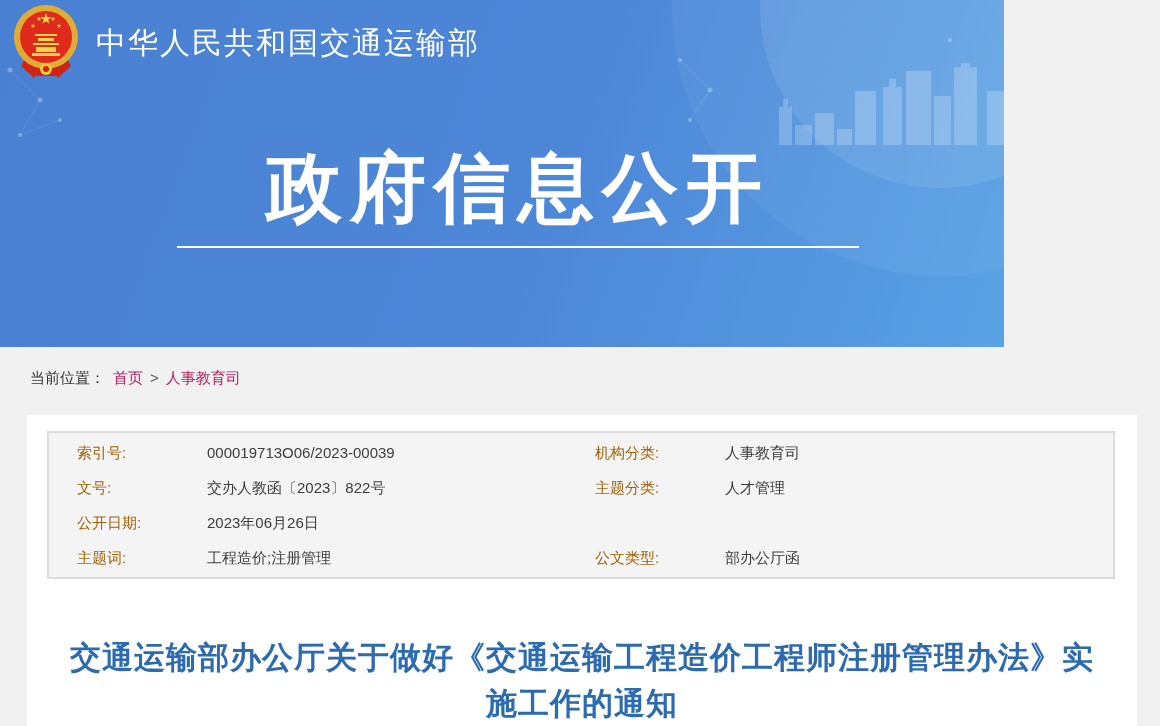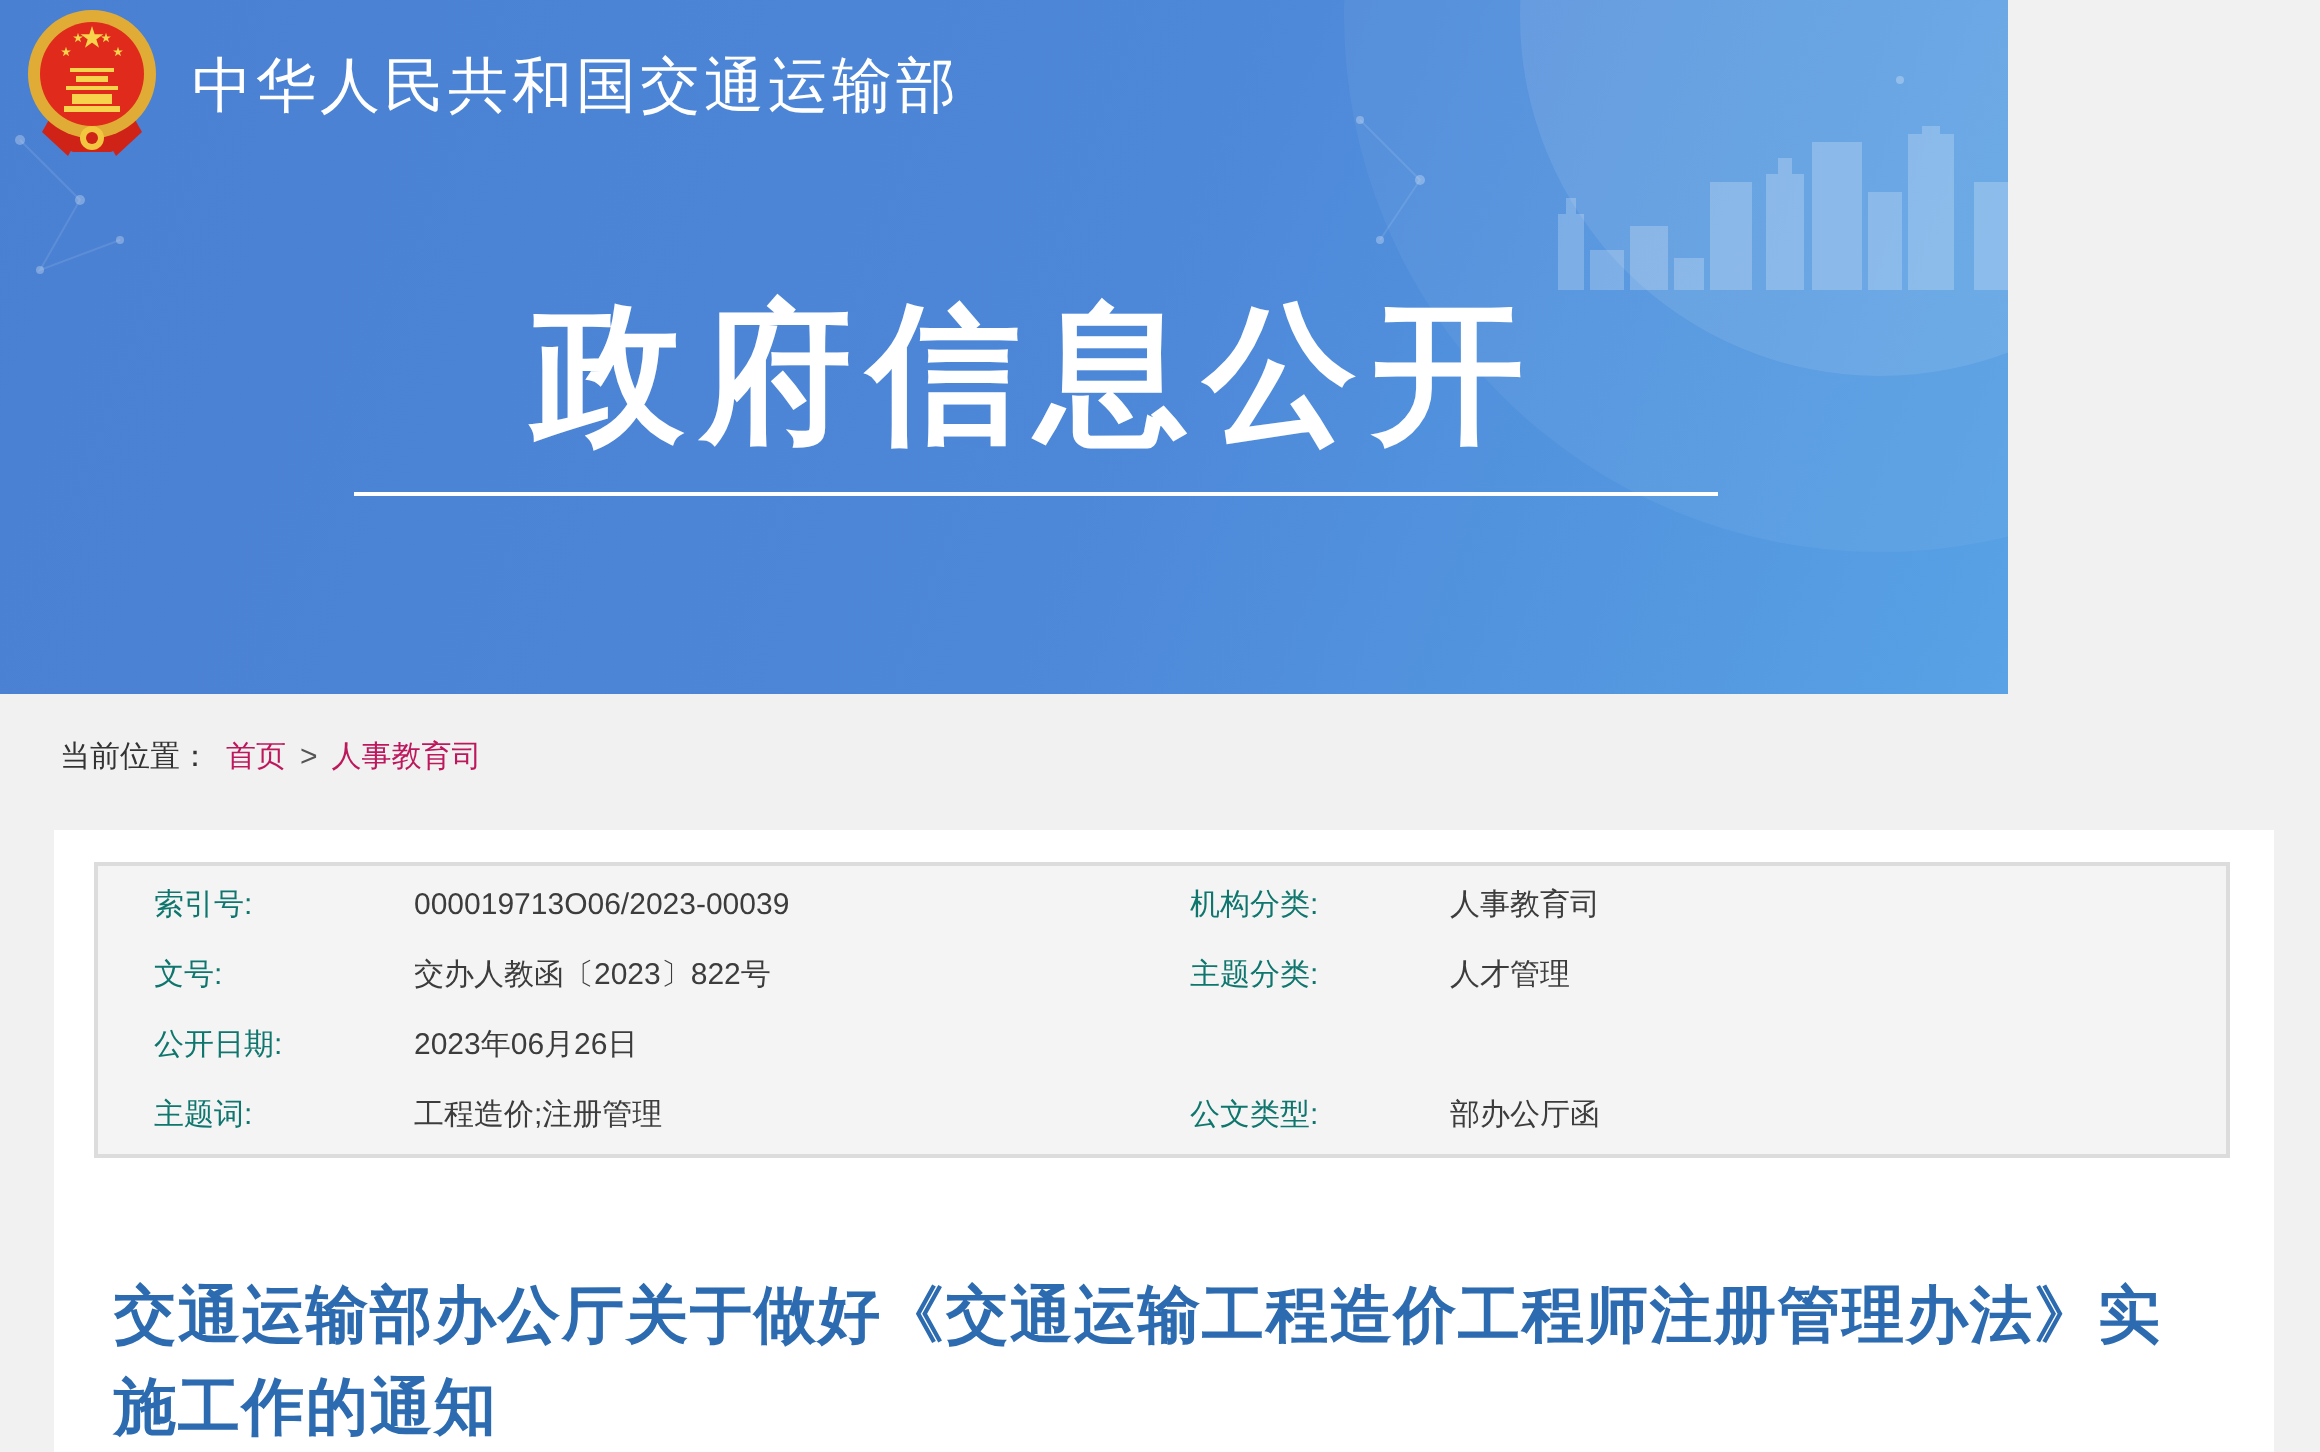--- a/index.html
+++ b/index.html
@@ -60,25 +60,25 @@
     margin:0 22px 0 20px;
     background:var(--table-bg);
     border:2px solid var(--table-border);
     padding:2px 0;
   }
   .info-row{
     display:grid;
     grid-template-columns:28px 130px 388px 130px 1fr;
     line-height:35px;font-size:15px;color:var(--text-dark);
   }
-  .info-row .lbl{color:#0f766e;}
+  .info-row .lbl{color:#a16207;}
   .info-row .val{color:#3c3c3c;}
   .article-title{
     margin:56px 30px 16px;
-    text-align:left;
+    text-align:center;
     color:var(--title-blue);
     font-size:31px;font-weight:bold;
     line-height:46px;letter-spacing:1px;
     max-width:1070px;
   }
 </style>
 </head>
 <body>
 
 <div class="page">

